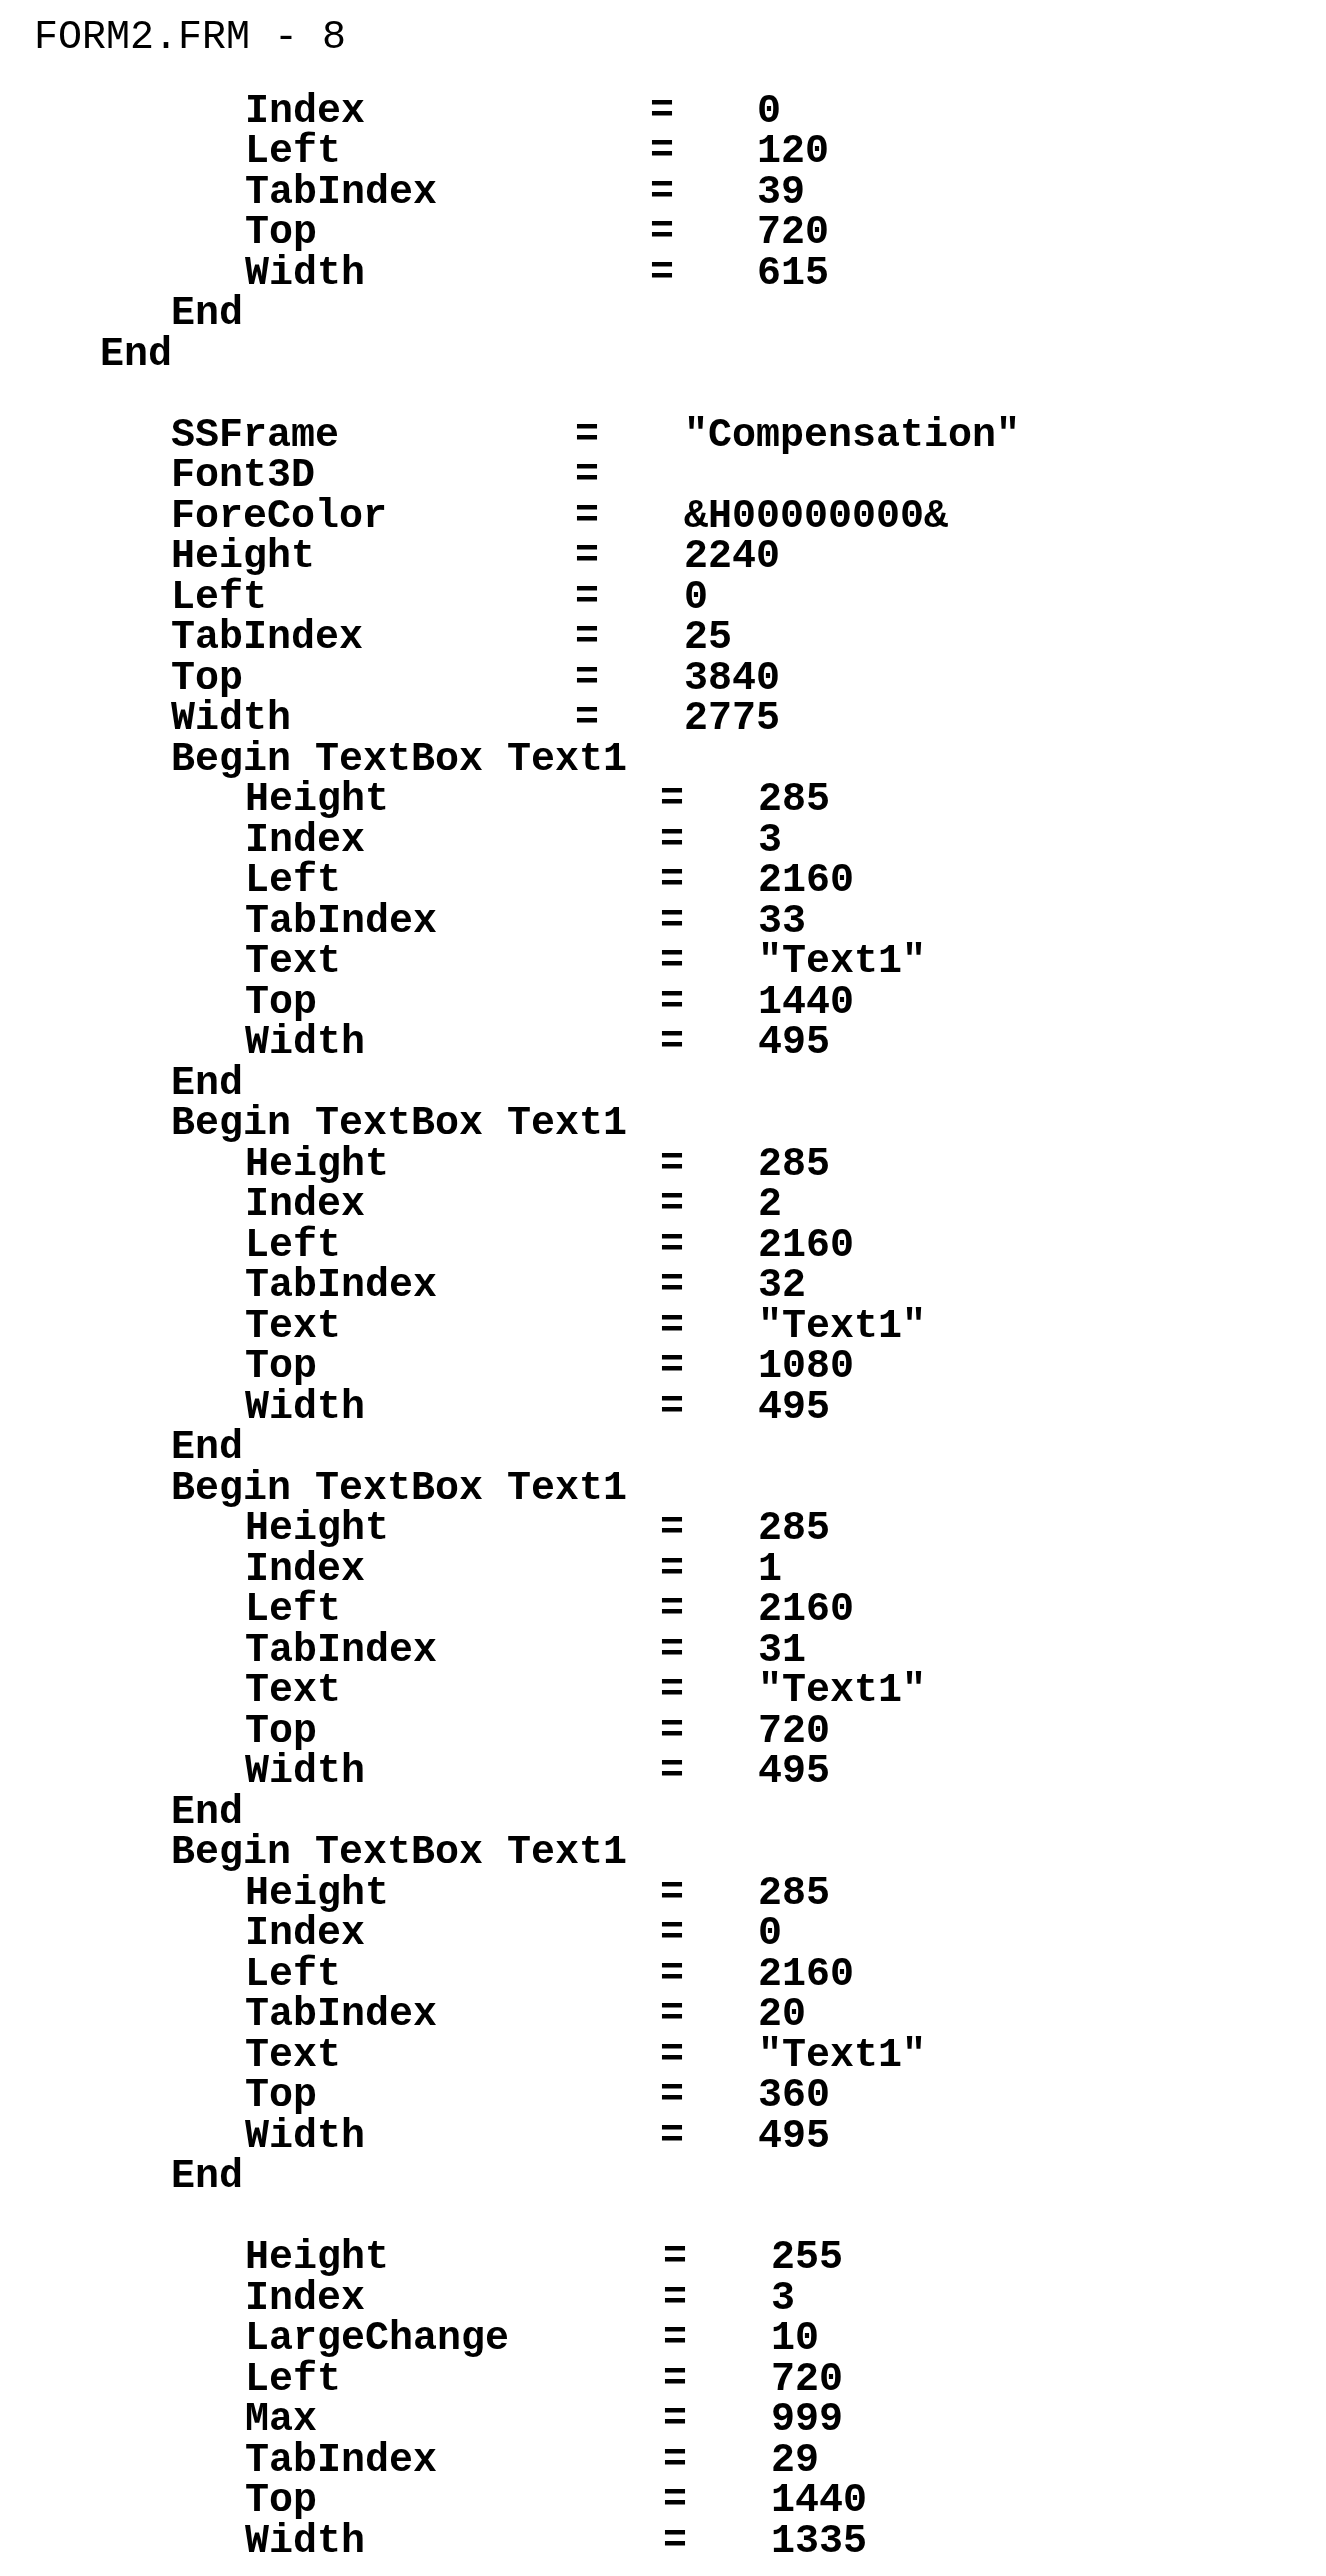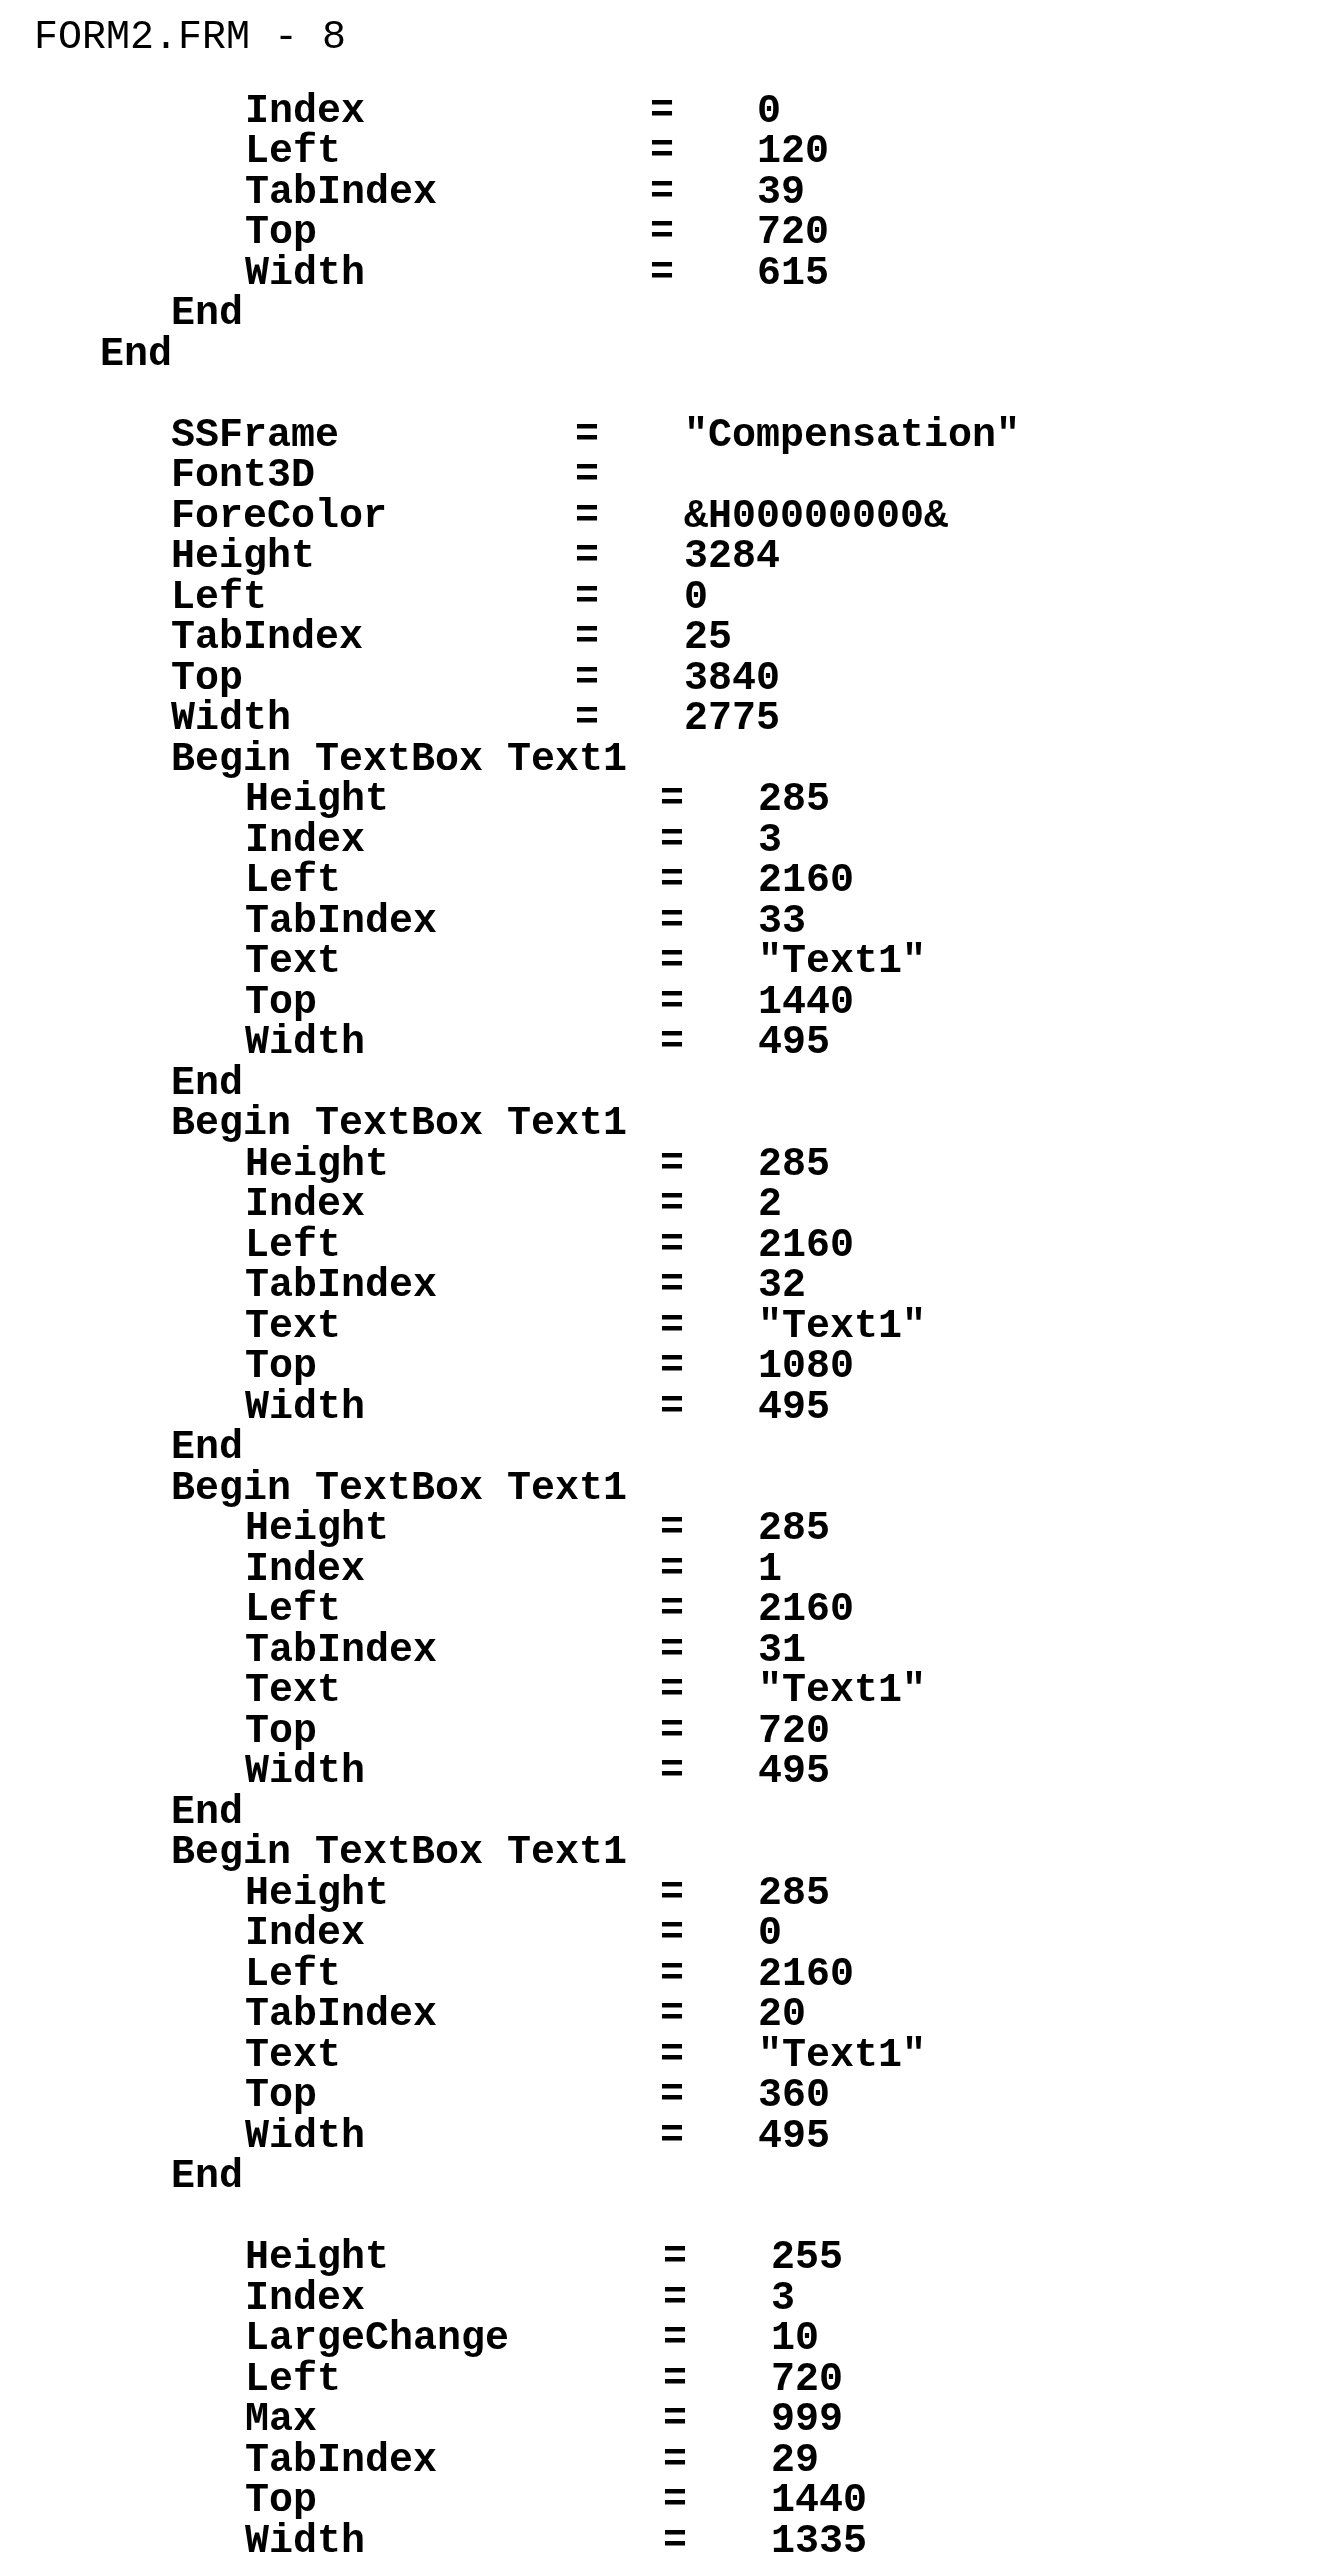--- a/index.html
+++ b/index.html
@@ -72,21 +72,21 @@
     <span class="c2-eq">=</span>
   </div>
   <div class="ln" style="top:497px">
     <span class="lvB">ForeColor</span>
     <span class="c2-eq">=</span>
     <span class="c2-val">&amp;H00000000&amp;</span>
   </div>
   <div class="ln" style="top:537px">
     <span class="lvB">Height</span>
     <span class="c2-eq">=</span>
-    <span class="c2-val">3284</span>
+    <span class="c2-val">2240</span>
   </div>
   <div class="ln" style="top:578px">
     <span class="lvB">Left</span>
     <span class="c2-eq">=</span>
     <span class="c2-val">0</span>
   </div>
   <div class="ln" style="top:618px">
     <span class="lvB">TabIndex</span>
     <span class="c2-eq">=</span>
     <span class="c2-val">25</span>

